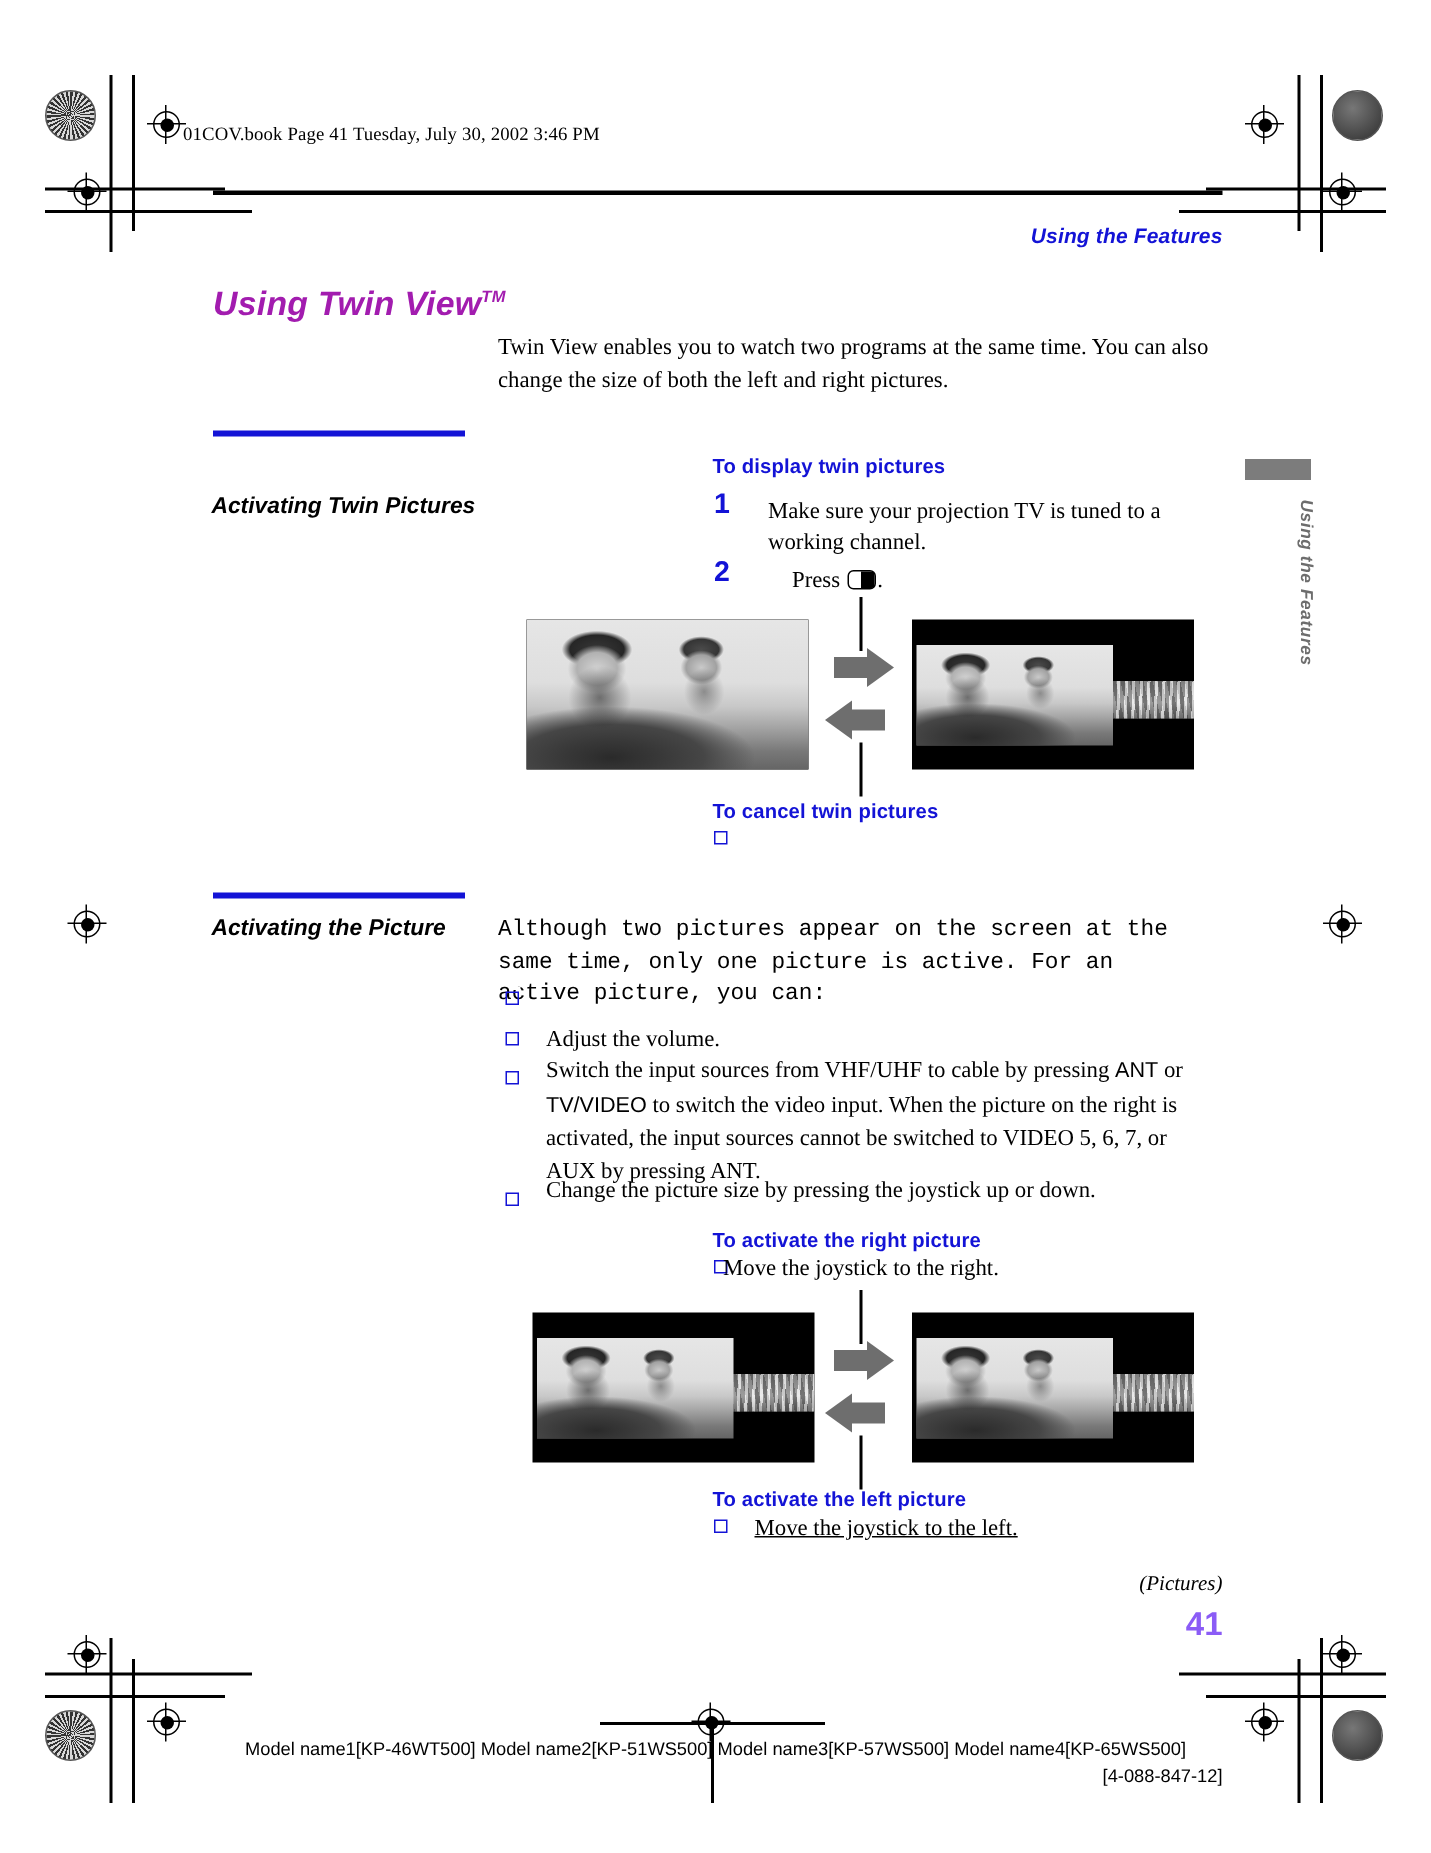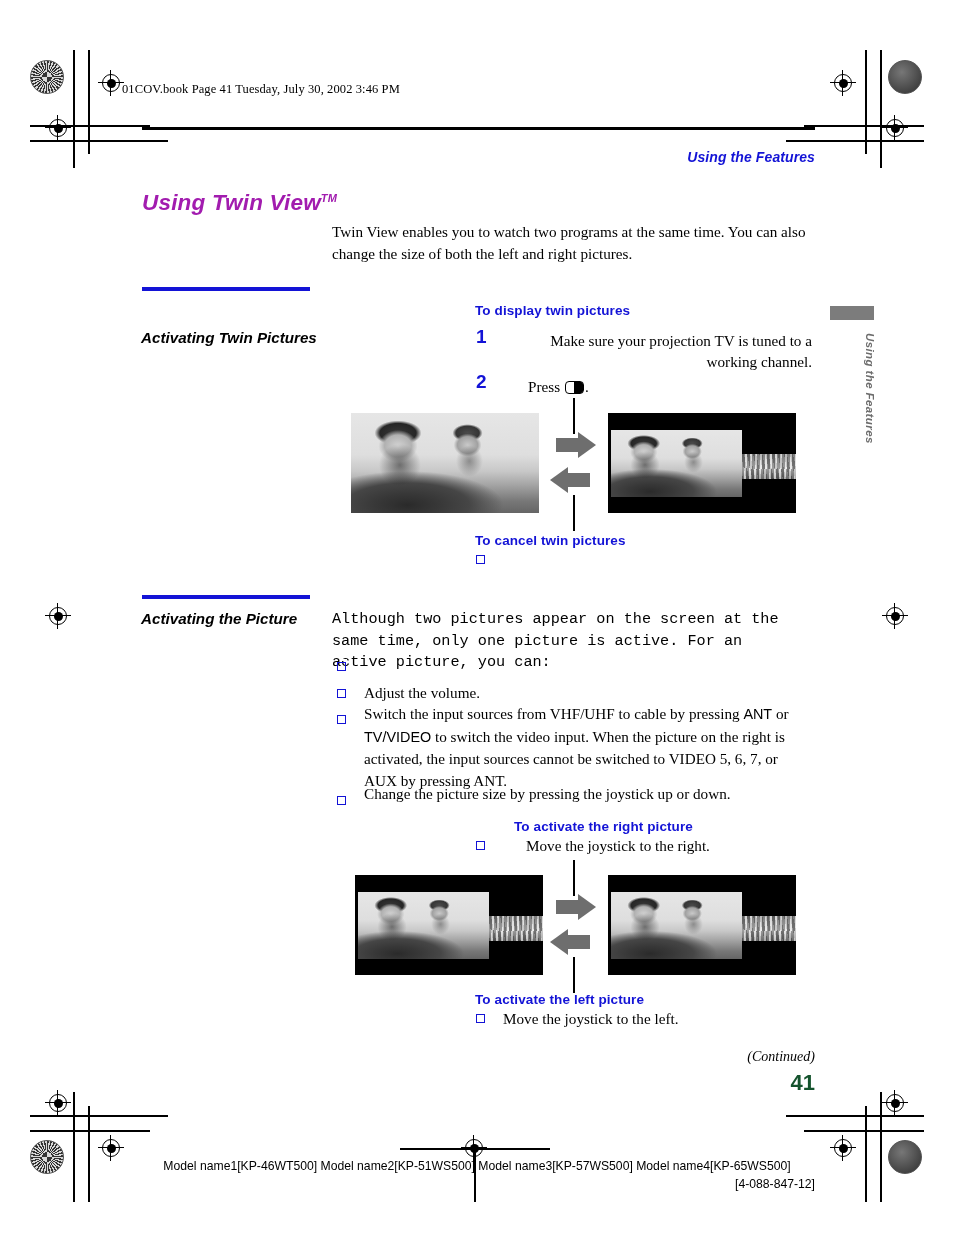--- a/index.html
+++ b/index.html
@@ -294,21 +294,21 @@
     right: 139px; top: 1049px;
     font-size: 14px;
     font-style: italic;
   }
   .pagenum {
     position: absolute;
     right: 139px; top: 1070px;
     font-family: "Liberation Sans", sans-serif;
     font-weight: bold;
     font-size: 22px;
-    color: #14532d;
+    color: #8b5cf6;
   }
   .footer-models {
     position: absolute;
     left: 0; right: 0; top: 1159px;
     text-align: center;
     font-family: "Liberation Sans", sans-serif;
     font-size: 12.2px;
     white-space: nowrap;
   }
   .footer-code {
@@ -396,21 +396,21 @@
     <span>Using Twin View</span><sup>TM</sup>
   </div>
   <div class="intro">Twin View enables you to watch two programs at the same time. You can also change the size of both the left and right pictures.</div>
 
   <div class="sect-rule" style="left:142px; top:287px;"></div>
   <div class="sect-head" style="top:301px;margin-top:27px;">Activating Twin Pictures</div>
 
   <div class="sub-head" style="left:475px; top:303px;">To display twin pictures</div>
 
   <div class="stepnum" style="left:476px; top:326px;">1</div>
-  <div class="steptext" style="left:512px; top:330px; width:300px;text-align:right;">Make sure your projection TV is tuned to a working channel.</div>
+  <div class="steptext" style="left:512px; top:330px; width:300px;">Make sure your projection TV is tuned to a working channel.</div>
 
   <div class="stepnum" style="left:476px; top:371px;">2</div>
   <div class="steptext" style="left:528px; top:376px; width:300px;">
     <span>Press</span>
     <span class="tv-icon"></span><span>.</span>
   </div>
 
   <div class="diagram" style="left:0; top:0;">
 
     <div class="screen" style="left:351px; top:413px; width:188px; height:100px;">
@@ -446,23 +446,23 @@
   <div class="body-text" style="left:364px; top:703px; width:442px;">
     <span>Switch the input sources from VHF/UHF to cable by pressing </span><span class="sans-kw">ANT</span><span> or</span>
     <span class="sans-kw">TV/VIDEO</span><span> to switch the video input.</span>
     <span>When the picture on the right is activated, the input sources cannot be</span>
     <span>switched to VIDEO 5, 6, 7, or AUX  by pressing ANT.</span>
   </div>
 
   <div class="bullet" style="left:337px; top:795px;"><span class="bullet-box"></span></div>
   <div class="body-text" style="left:364px; top:783px; width:440px;">Change the picture size by pressing the joystick up or down.</div>
 
-  <div class="sub-head" style="left:475px; top:819px;margin-left:39px;">To activate the right picture</div>
+  <div class="sub-head" style="left:475px; top:819px;">To activate the right picture</div>
   <div class="bullet" style="left:476px; top:840px;"><span class="bullet-box"></span></div>
-  <div class="body-text" style="left:526px; top:835px; width:330px;">Move the joystick to the right.</div>
+  <div class="body-text" style="left:482px; top:835px; width:330px;">Move the joystick to the right.</div>
 
   <div class="diagram" style="left:0; top:0;">
     <div class="screen" style="left:355px; top:875px; width:188px; height:100px;">
       <div class="photo crowd" style="left:132px; top:41px; width:56px; height:25px;"></div>
       <div class="photo beach" style="left:3px; top:17px; width:131px; height:67px;"></div>
     </div>
 
     <div class="vline" style="left:573px; top:860px; height:36px;"></div>
     <div class="vline" style="left:573px; top:957px; height:36px;"></div>
 
@@ -470,20 +470,20 @@
     <div class="arrow left" style="left:568px; top:935px; width:22px;"></div>
 
     <div class="screen" style="left:608px; top:875px; width:188px; height:100px;">
       <div class="photo crowd" style="left:132px; top:41px; width:56px; height:25px;"></div>
       <div class="photo beach" style="left:3px; top:17px; width:131px; height:67px;"></div>
     </div>
   </div>
 
   <div class="sub-head" style="left:475px; top:992px;">To activate the left picture</div>
   <div class="bullet" style="left:476px; top:1013px;"><span class="bullet-box"></span></div>
-  <div class="body-text" style="left:503px; top:1008px; width:330px;">Move the joystick to the left.</div>
-
-  <div class="continued">(Continued)</div>
+  <div class="body-text" style="left:503px; top:1008px; width:330px;text-decoration:underline;">Move the joystick to the left.</div>
+
+  <div class="continued">(Pictures)</div>
   <div class="pagenum">41</div>
   <div class="footer-models">Model name1[KP-46WT500] Model name2[KP-51WS500] Model name3[KP-57WS500] Model name4[KP-65WS500]</div>
   <div class="footer-code">[4-088-847-12]</div>
 
 </div>
 
 </body></html>

